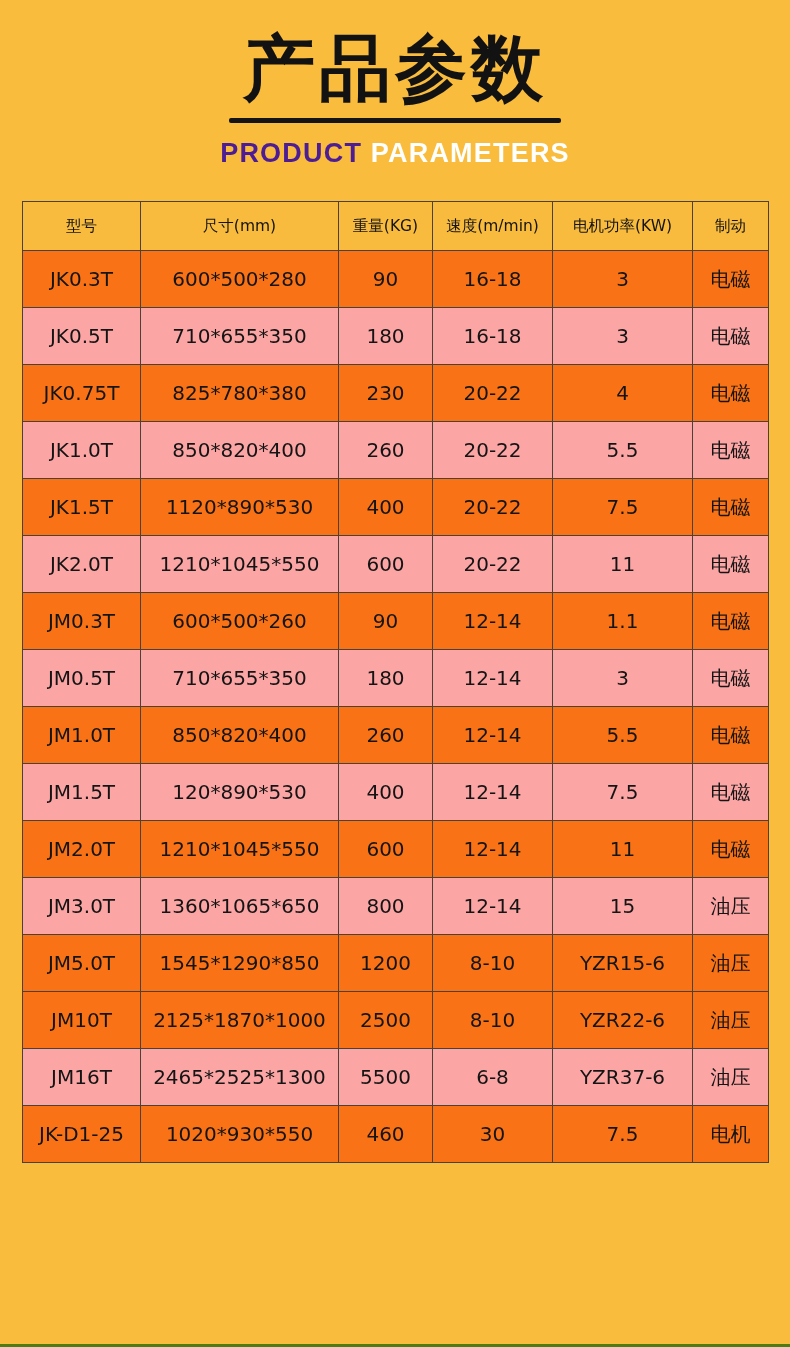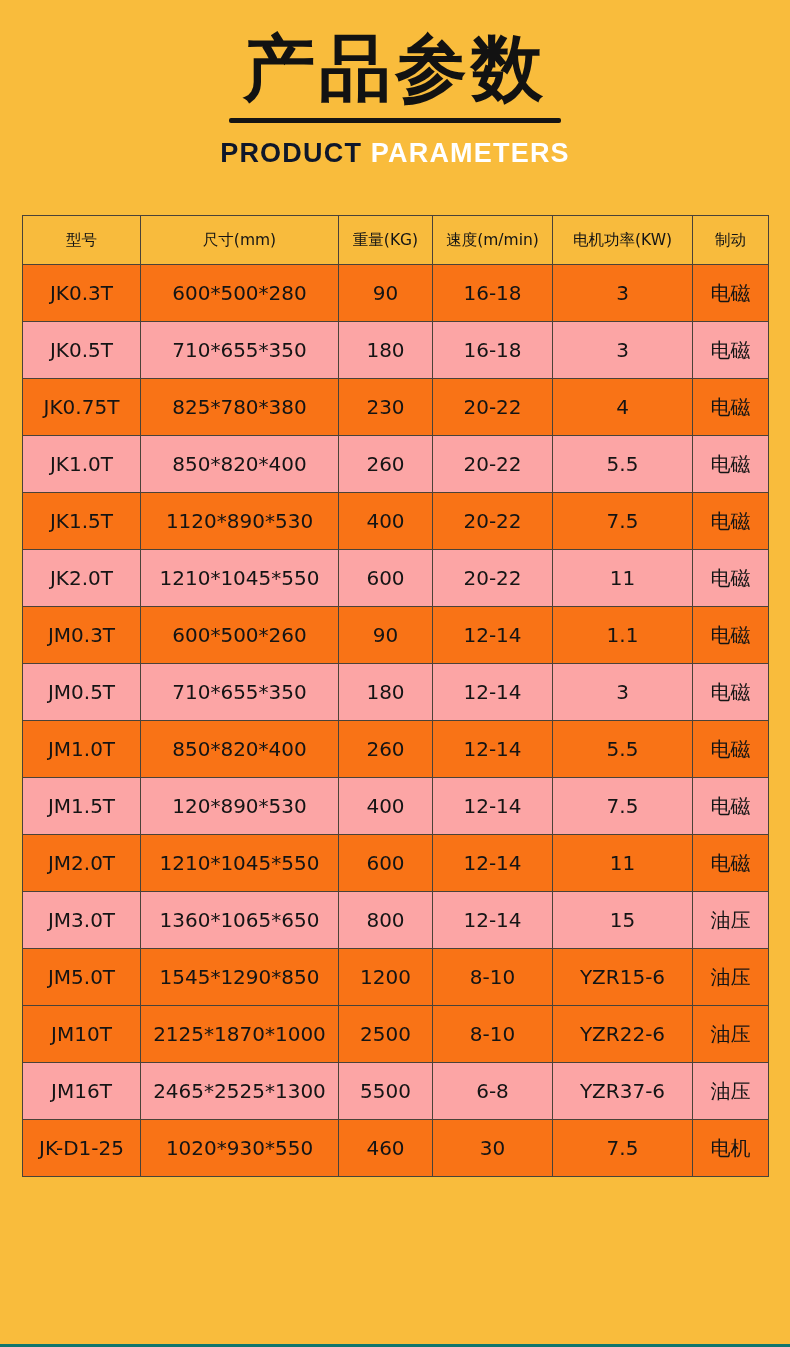--- a/index.html
+++ b/index.html
@@ -13,21 +13,21 @@
     font-family: "Liberation Sans", "DejaVu Sans", sans-serif;
     overflow: hidden;
     position: relative;
   }
   #page {
     position: relative;
     width: 790px;
     height: 1347px;
     background: #f9bc3c;
     box-sizing: border-box;
-    border-bottom: 3px solid #0f766e;
+    border-bottom: 3px solid #4d7c0f;
     overflow: hidden;
   }
 
   
   .header {
     position: absolute;
     top: 0;
     left: 0;
     width: 790px;
     height: 200px;
@@ -50,21 +50,21 @@
     margin: 8px auto 0 auto;
     border-radius: 2px;
   }
   .title-en {
     margin: 14px 0 0 0;
     font-size: 27px;
     line-height: 32px;
     font-weight: 600;
     letter-spacing: 1.2px;
   }
-  .title-en .en-a { color: #0f172a; }
+  .title-en .en-a { color: #4c1d95; }
   .title-en .en-b { color: #ffffff; }
 
   
   .watermark {
     position: absolute;
     left: 0;
     top: 640px;
     width: 790px;
     height: 230px;
     pointer-events: none;
@@ -121,21 +121,21 @@
     letter-spacing: 1px;
     color: rgba(255, 241, 190, 0.62);
     -webkit-text-stroke: 1.5px rgba(232, 132, 80, 0.32);
     white-space: nowrap;
   }
 
   
   .table-wrap {
     position: absolute;
     left: 22px;
-    top: 215px;
+    top: 201px;
     width: 746px;
     z-index: 10;
   }
   table.spec {
     border-collapse: collapse;
     width: 746px;
     table-layout: fixed;
     background: transparent;
   }
   table.spec th,

